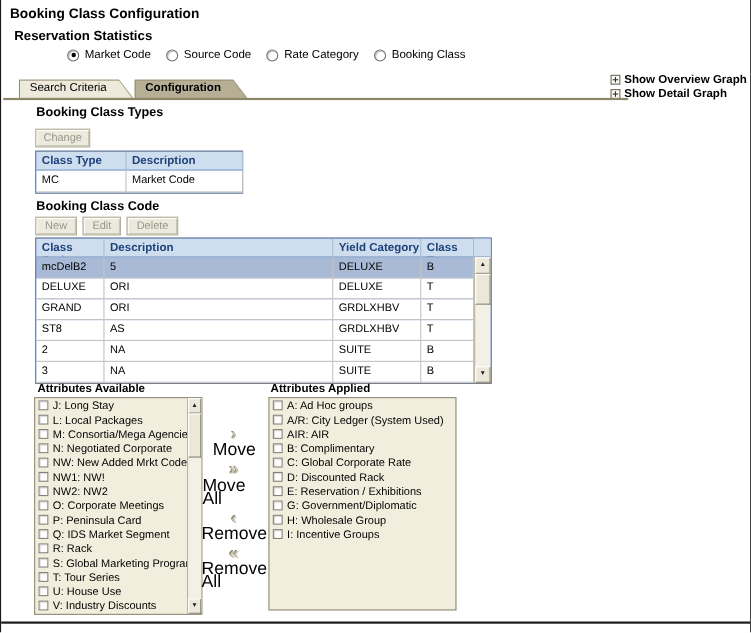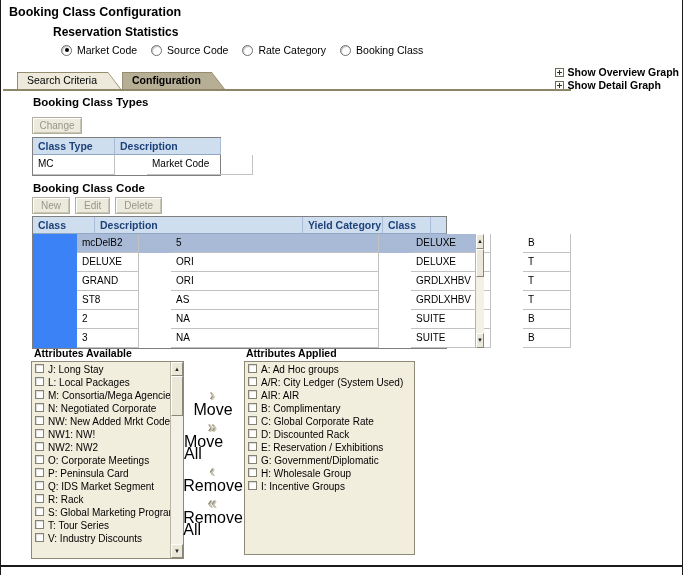--- a/index.html
+++ b/index.html
@@ -6,21 +6,21 @@
   html,body { background:#fff; }
   body { font-family:"Liberation Sans", sans-serif; font-size:11px; color:#000; }
   #screen {
     position:relative; width:683px; height:575px; background:#fff; overflow:hidden;
     border-left:1px solid #1a1a1a; border-right:1px solid #1a1a1a;
   }
   .abs { position:absolute; }
 
   
   .page-title { left:8px; top:5px; font-size:12.5px; font-weight:bold; }
-  .section-title { left:12px; top:25px; font-size:12px; font-weight:bold;margin-left:40px; }
+  .section-title { left:12px; top:25px; font-size:12px; font-weight:bold; }
   .group-heading { font-size:11.5px; font-weight:bold; }
 
   
   .radio-row { left:60px; top:44px; display:flex; gap:14px; align-items:center; }
   .radio-opt { display:flex; align-items:center; gap:5px; cursor:pointer; }
   .radio-dot { width:11px; height:11px; border-radius:50%; background:#fff; border:1px solid #707070;
                box-shadow:inset 1px 1px 1px rgba(0,0,0,.25); position:relative; flex:0 0 auto; }
   .radio-opt.sel .radio-dot::after { content:''; position:absolute; left:2.5px; top:2.5px; width:4px; height:4px;
                border-radius:50%; background:#000; }
   .radio-label { font-size:10.5px; }
@@ -49,34 +49,34 @@
   .btn { display:inline-block; background:var(--button-face,#eceadd); color:#98958a; text-align:center;
          font-size:10px; height:17px; line-height:15px; border:1px solid #b2ae9e;
          box-shadow:inset 1px 1px 0 #fff, inset -1px -1px 0 #c9c5b4; cursor:default; }
 
   
   .tbl { border:1px solid #7f7f7f; background:#3b82f6; }
   .thead { display:grid; background:var(--table-header-bg,#cfdeef); }
   .thead .th { color:var(--table-header-text,#1d4179); font-weight:bold; font-size:10.5px; padding:2px 0 0 5px;
                border-right:1px solid #a8bcd6; border-bottom:1px solid #8fa6c4; height:17px; overflow:hidden; }
   .thead .th-filler { border-bottom:1px solid #8fa6c4; background:var(--table-header-bg,#cfdeef); }
-  .trow { display:grid; background:#fff; cursor:pointer;gap:32px; }
+  .trow { display:grid; background:#fff; cursor:pointer; }
   .trow .td { font-size:10px; padding:3px 0 0 5px; border-right:1px solid #c2c2c2; border-bottom:1px solid #c2c2c2;
               height:19px; overflow:hidden; white-space:nowrap; }
   .trow.sel { background:var(--selected-row-bg,#a9bad7); }
   .bct-table { left:31px; top:137px; width:189px; }
   .bct-table .thead, .bct-table .trow { grid-template-columns:82px 106px; }
   .bct-table .trow .td { height:20px; }
 
   .bcc-heading { left:32px; top:182px; }
   .bct-heading { left:32px; top:96px; }
   .bcc-buttons { left:31px; top:197px; display:flex; gap:5px; }
   .bcc-table { left:31px; top:216px; width:415px; }
   .bcc-grid { display:flex; }
-  .bcc-cols { width:398px;margin-left:44px; }
+  .bcc-cols { width:398px; }
   .bcc-table .thead { grid-template-columns:62px 208px 80px 48px; }
   .bcc-table .trow  { grid-template-columns:62px 208px 80px 48px; }
 
   
   .vscroll { width:16px; background:#f3f1e6; border-left:1px solid #b9b5a6; display:flex; flex-direction:column; }
   .sbtn { height:15px; background:#ebe8d9; border:1px solid; border-color:#fff #8a8576 #8a8576 #fff;
           font-size:6px; line-height:12px; text-align:center; color:#222; cursor:pointer; flex:0 0 auto; }
   .sthumb { height:28px; background:#ebe8d9; border:1px solid; border-color:#fff #8a8576 #8a8576 #fff; cursor:grab; flex:0 0 auto; }
   .strack { flex:1 1 auto; }
 
@@ -326,20 +326,24 @@
         <div class="list-item">
           <span class="cbx"></span>
           <span class="item-label">S: Global Marketing Programme</span>
         </div>
 
         <div class="list-item">
           <span class="cbx"></span>
           <span class="item-label">T: Tour Series</span>
         </div>
 
+        <div class="list-item">
+          <span class="cbx"></span>
+          <span class="item-label">U: House Use</span>
+        </div>
 
         <div class="list-item">
           <span class="cbx"></span>
           <span class="item-label">V: Industry Discounts</span>
         </div>
 
     </div>
     <div class="vscroll">
       <div class="sbtn">▲</div>
       <div class="sthumb"></div>

